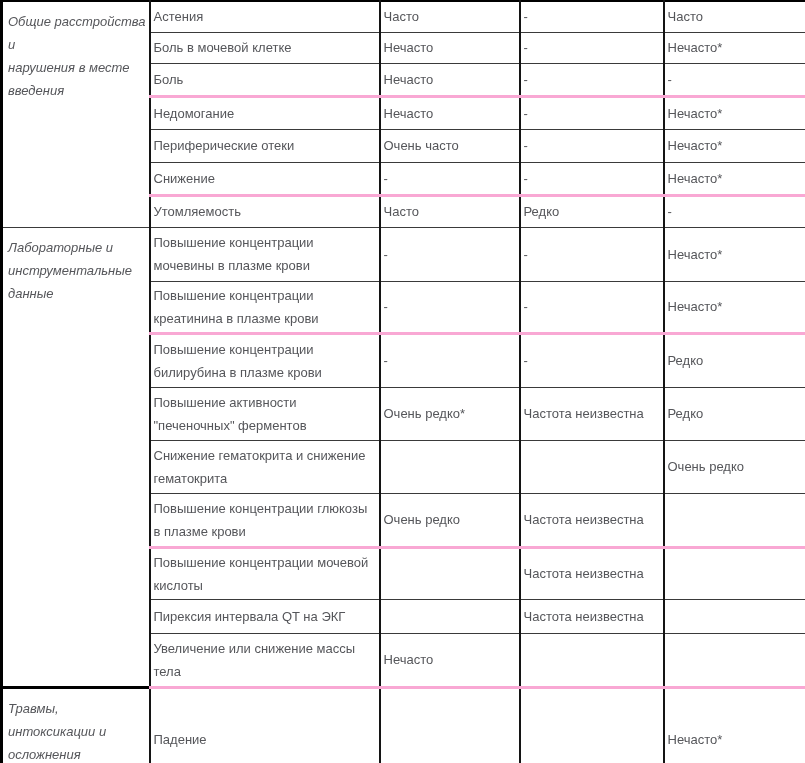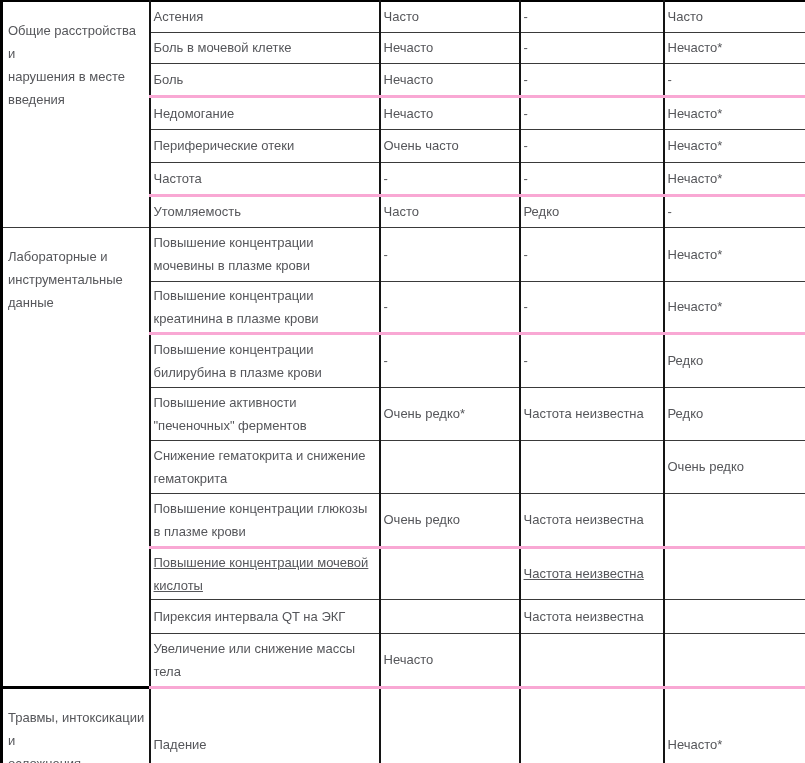--- a/index.html
+++ b/index.html
@@ -28,22 +28,23 @@
     border-left: 2px solid #141414;
     border-right: 2px solid #141414;
     border-top: 1px solid #3a3a3a;
     border-bottom: 1px solid #3a3a3a;
     padding: 2px 3px 2px 3px;
     vertical-align: middle;
     white-space: pre-line;
     overflow: hidden;
   }
   td.category-cell {
+    font-style: italic;
     vertical-align: top;
-    padding-top: 17px;
+    padding-top: 8px;
     padding-left: 5px;
   }
   td.thick-bottom {
     border-bottom: 3px solid #f9a8d4;
   }
   tr.thick-top > td {
     border-top: 3px solid #000000;
   }
 </style>
 </head>
@@ -86,21 +87,21 @@
           <td>-</td>
           <td>Нечасто*</td>
         </tr>
         <tr style="height: 33px;">
           <td>Периферические отеки</td>
           <td>Очень часто</td>
           <td>-</td>
           <td>Нечасто*</td>
         </tr>
         <tr style="height: 33px;">
-          <td class="thick-bottom">Частота</td>
+          <td class="thick-bottom">Снижение</td>
           <td class="thick-bottom">-</td>
           <td class="thick-bottom">-</td>
           <td class="thick-bottom">Нечасто*</td>
         </tr>
         <tr style="height: 32px;">
           <td>Утомляемость</td>
           <td>Часто</td>
           <td>Редко</td>
           <td>-</td>
         </tr>
@@ -142,21 +143,21 @@
           <td></td>
           <td>Очень редко</td>
         </tr>
         <tr style="height: 54px;">
           <td class="thick-bottom">Повышение концентрации глюкозы
 в плазме крови</td>
           <td class="thick-bottom">Очень редко</td>
           <td class="thick-bottom">Частота неизвестна</td>
           <td class="thick-bottom"></td>
         </tr>
-        <tr style="height: 52px; text-decoration: underline;">
+        <tr style="height: 52px;">
           <td>Повышение концентрации мочевой
 кислоты</td>
           <td></td>
           <td>Частота неизвестна</td>
           <td></td>
         </tr>
         <tr style="height: 34px;">
           <td>Пирексия интервала QT на ЭКГ</td>
           <td></td>
           <td>Частота неизвестна</td>

